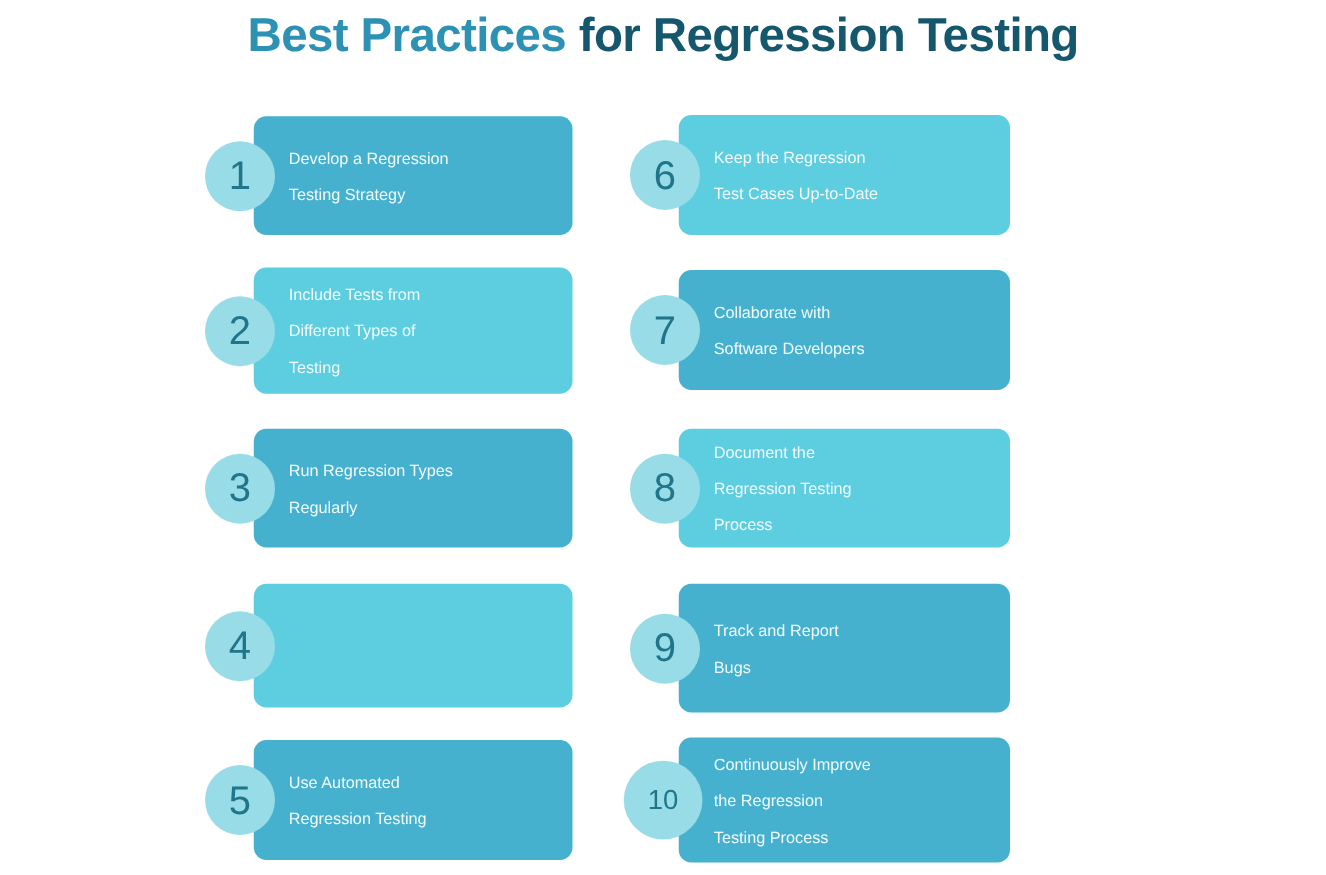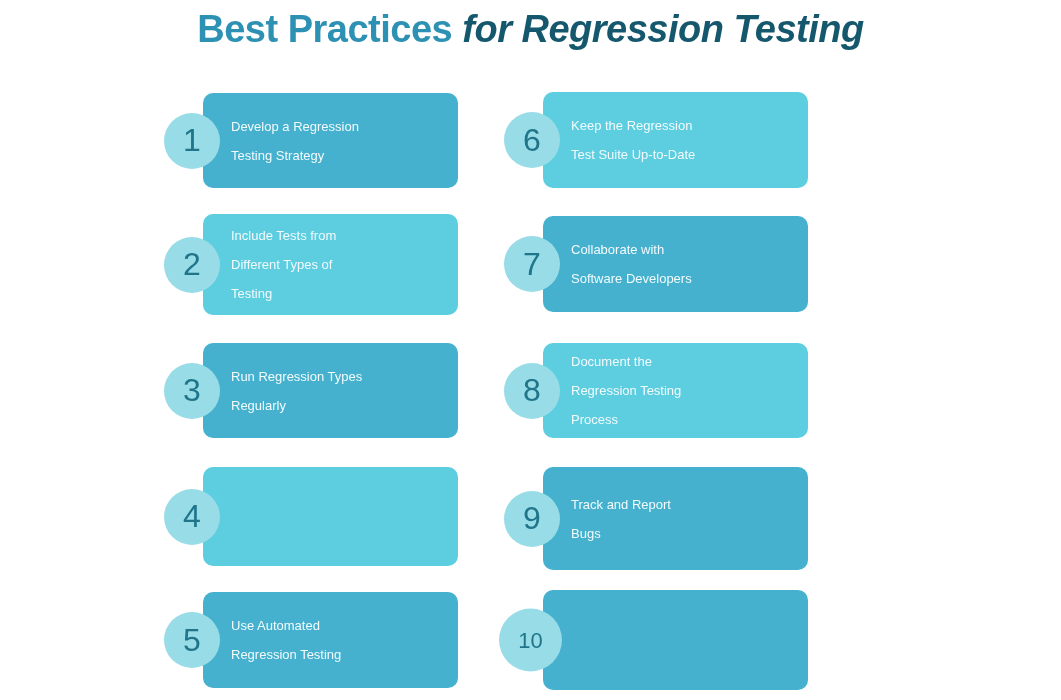--- a/index.html
+++ b/index.html
@@ -13,21 +13,21 @@
   .title{
     position:absolute;
     top:8px;left:0;width:100%;
     text-align:center;
     font-size:38px;
     font-weight:700;
     letter-spacing:-0.5px;
     white-space:nowrap;
   }
   .title .accent{color:var(--title-accent,#2d91b4);text-align:center;}
-  .title .rest{color:var(--title-dark,#15586e);font-style:italic;}
+  .title .rest{color:var(--title-dark,#15586e);}
   .card{
     position:absolute;
     border-radius:10px;
     display:flex;
     align-items:center;
     box-sizing:border-box;
     padding-left:28px;
     padding-right:14px;
   }
   .card.dark{background:var(--box-dark,#45b1ce);}
@@ -101,21 +101,21 @@
 
   <div class="card c5 dark">
     <span class="badge">5</span>
     <span class="label">Use Automated
 Regression Testing</span>
   </div>
 
   <div class="card c6 light">
     <span class="badge">6</span>
     <span class="label">Keep the Regression
-Test Suite Up-to-Date</span>
+Test Cases Up-to-Date</span>
   </div>
 
   <div class="card c7 dark">
     <span class="badge">7</span>
     <span class="label">Collaborate with
 Software Developers</span>
   </div>
 
   <div class="card c8 light">
     <span class="badge">8</span>
@@ -125,15 +125,18 @@
   </div>
 
   <div class="card c9 dark">
     <span class="badge">9</span>
     <span class="label">Track and Report
 Bugs</span>
   </div>
 
   <div class="card c10 dark">
     <span class="badge">10</span>
+    <span class="label">Continuously Improve
+the Regression
+Testing Process</span>
   </div>
 
 </div>
 
 </body></html>

